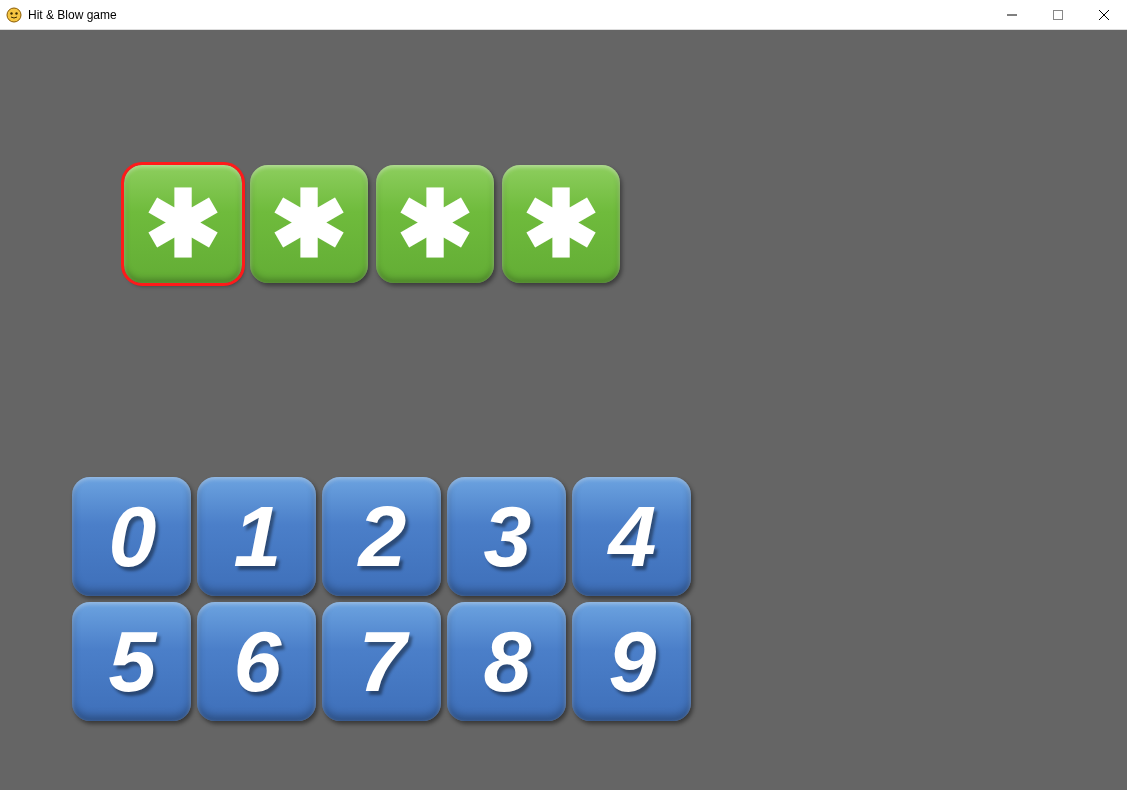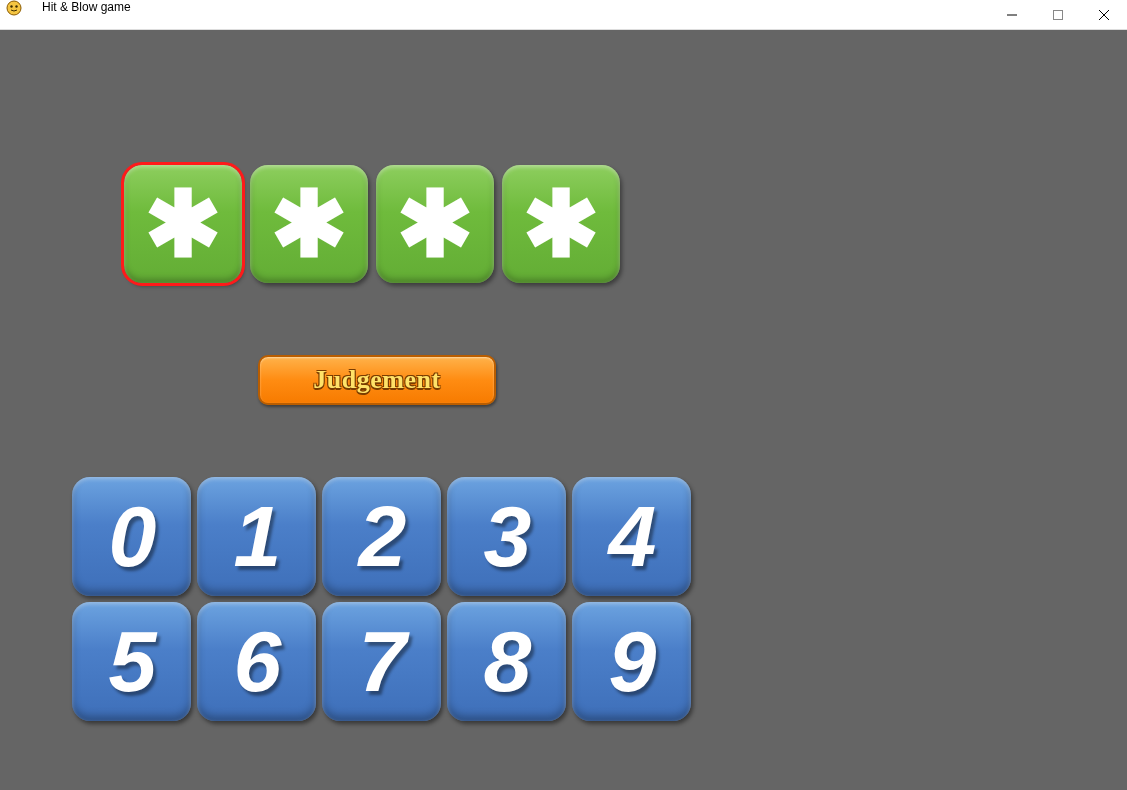--- a/index.html
+++ b/index.html
@@ -8,25 +8,25 @@
     height: 790px;
     background: #fff;
     font-family: "Segoe UI", Tahoma, sans-serif;
     overflow: hidden;
   }
   .titlebar {
     height: 30px;
     background: #fff;
     border-bottom: 1px solid #ddd;
     display: flex;
+    align-items: center;
     padding-left: 6px;
     font-size: 12px;
     color: #000;
     position: relative;
-    gap: 14px;
   }
   .titlebar .app-icon {
     width: 16px; height: 16px;
     margin-right: 6px;
     display: inline-flex;
     align-items: center;
     justify-content: center;
   }
   .titlebar .controls {
     position: absolute;
@@ -178,23 +178,20 @@
       <span class="glyph">✱</span>
     </div>
     <div class="slot">
       <span class="glyph">✱</span>
     </div>
     <div class="slot">
       <span class="glyph">✱</span>
     </div>
   </div>
 
-  <div class="judge">
-    <span>Judgement</span>
-  </div>
 
   <div class="numpad">
     <div class="numrow">
       <div class="numkey">
           <span class="digit">0</span>
         </div>
       <div class="numkey">
           <span class="digit">1</span>
         </div>
       <div class="numkey">

